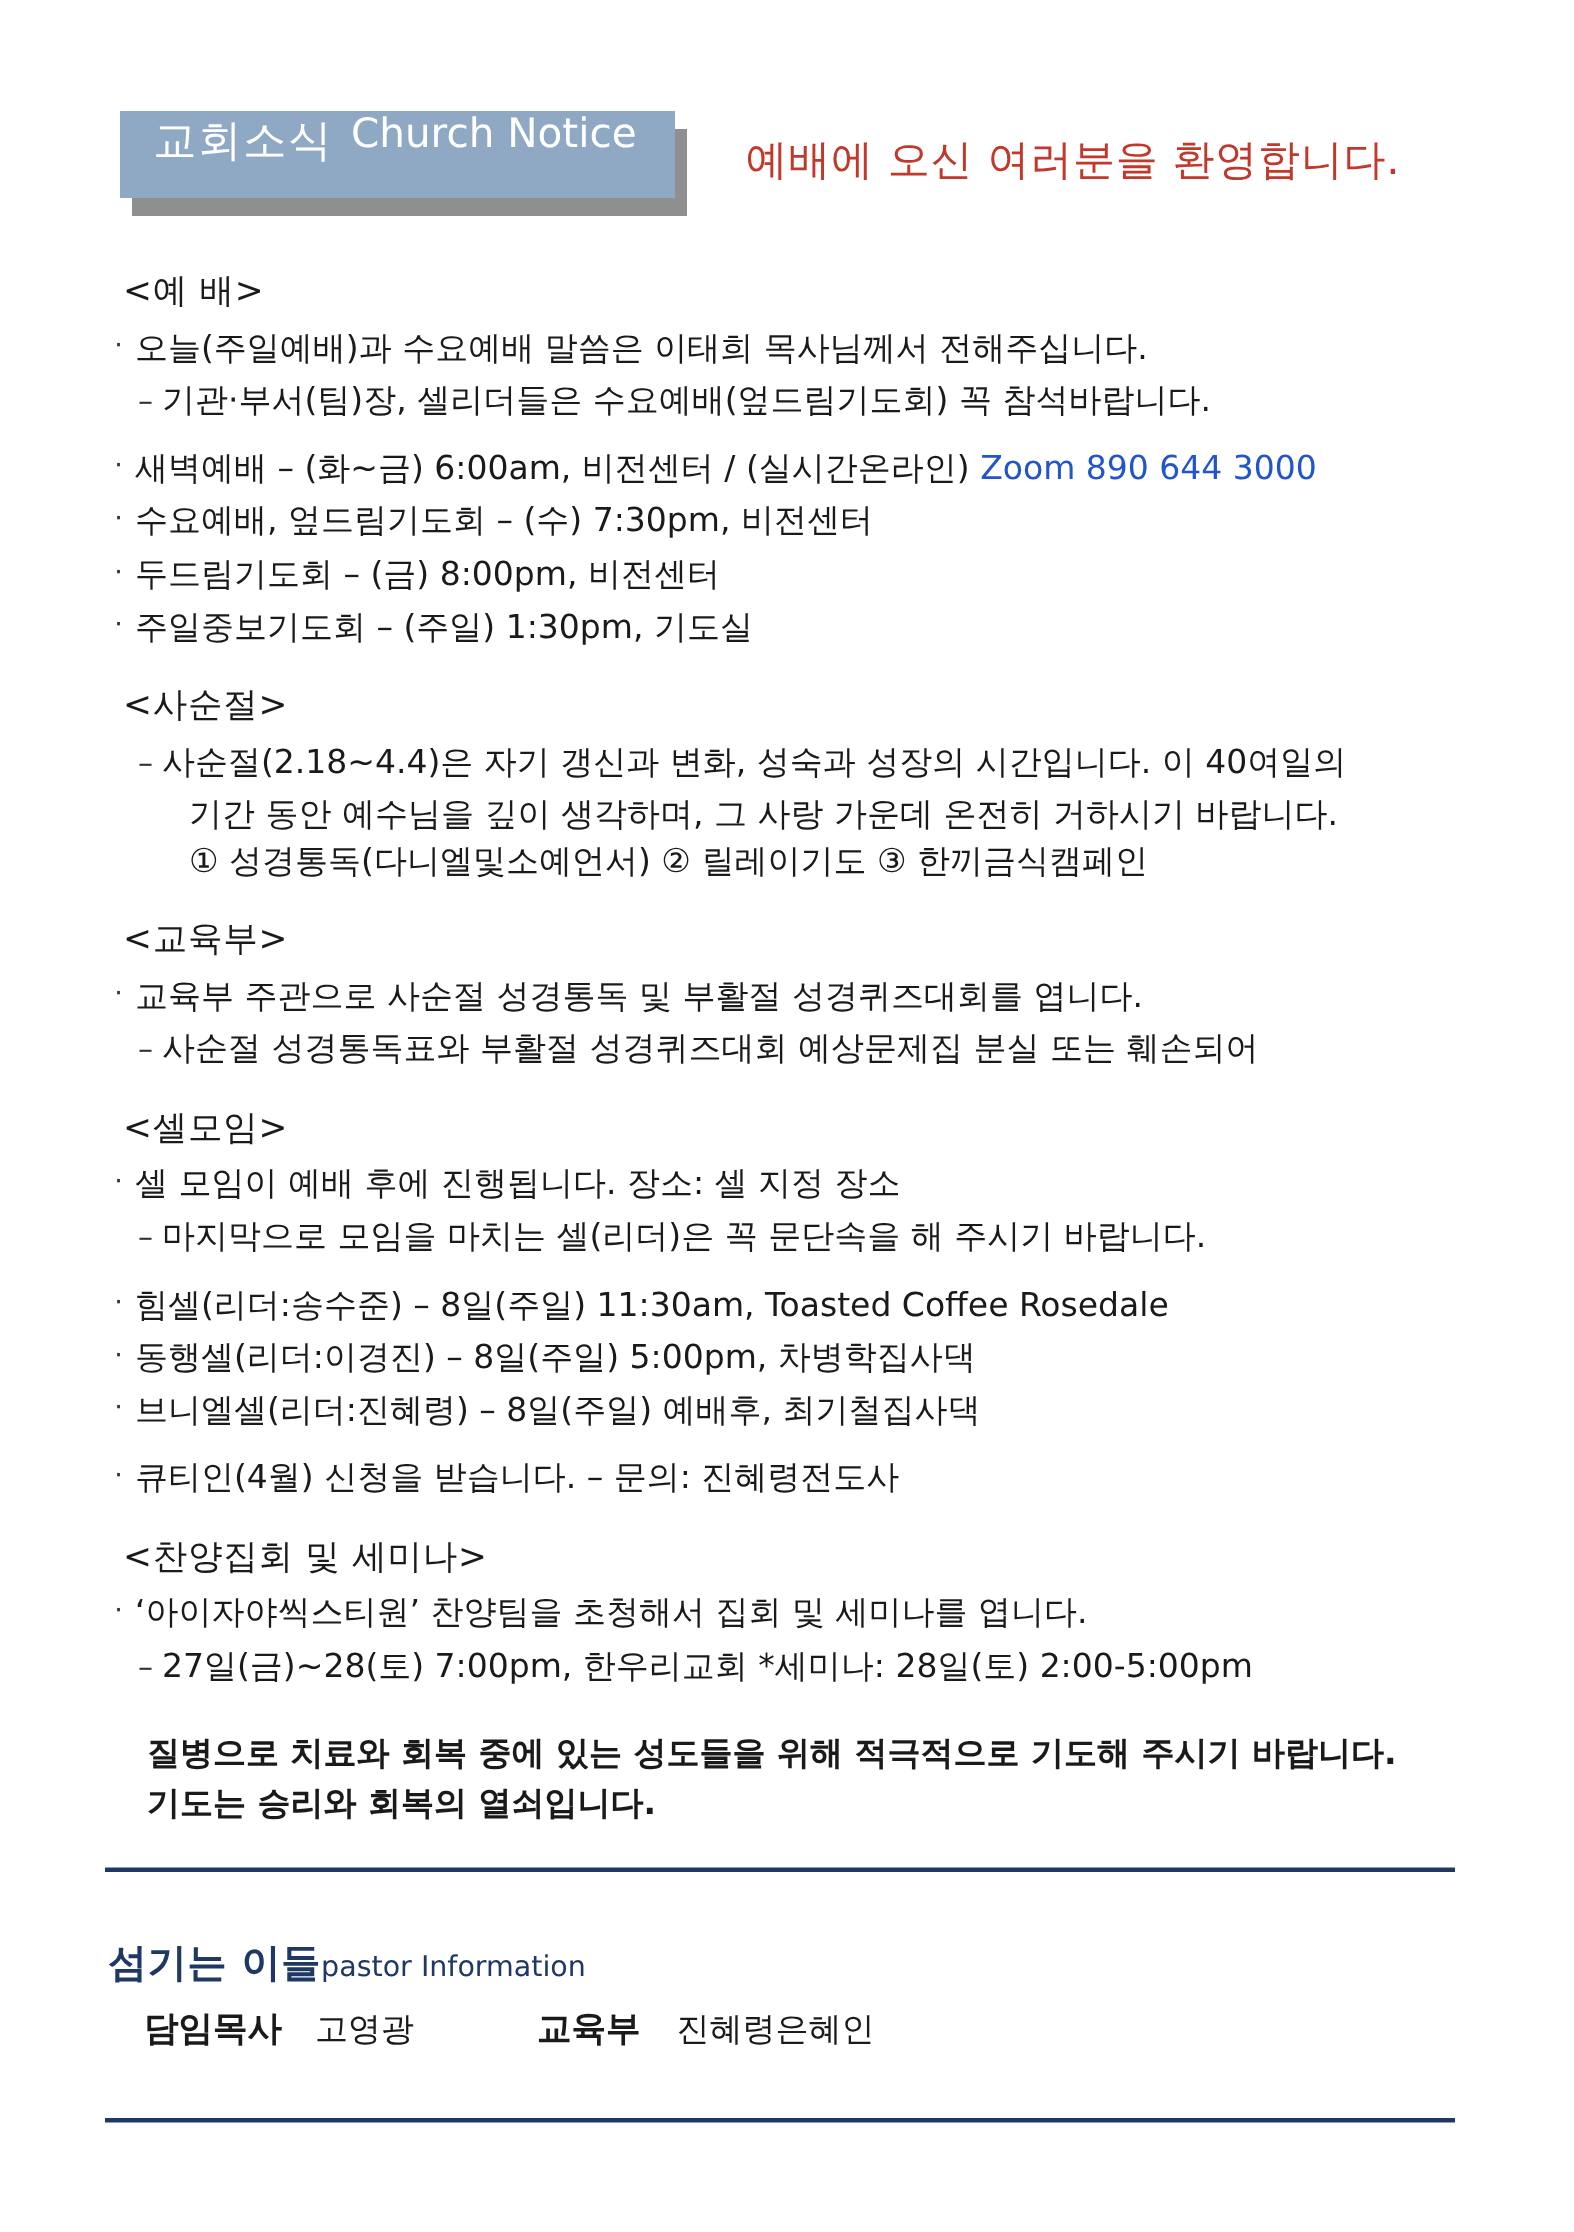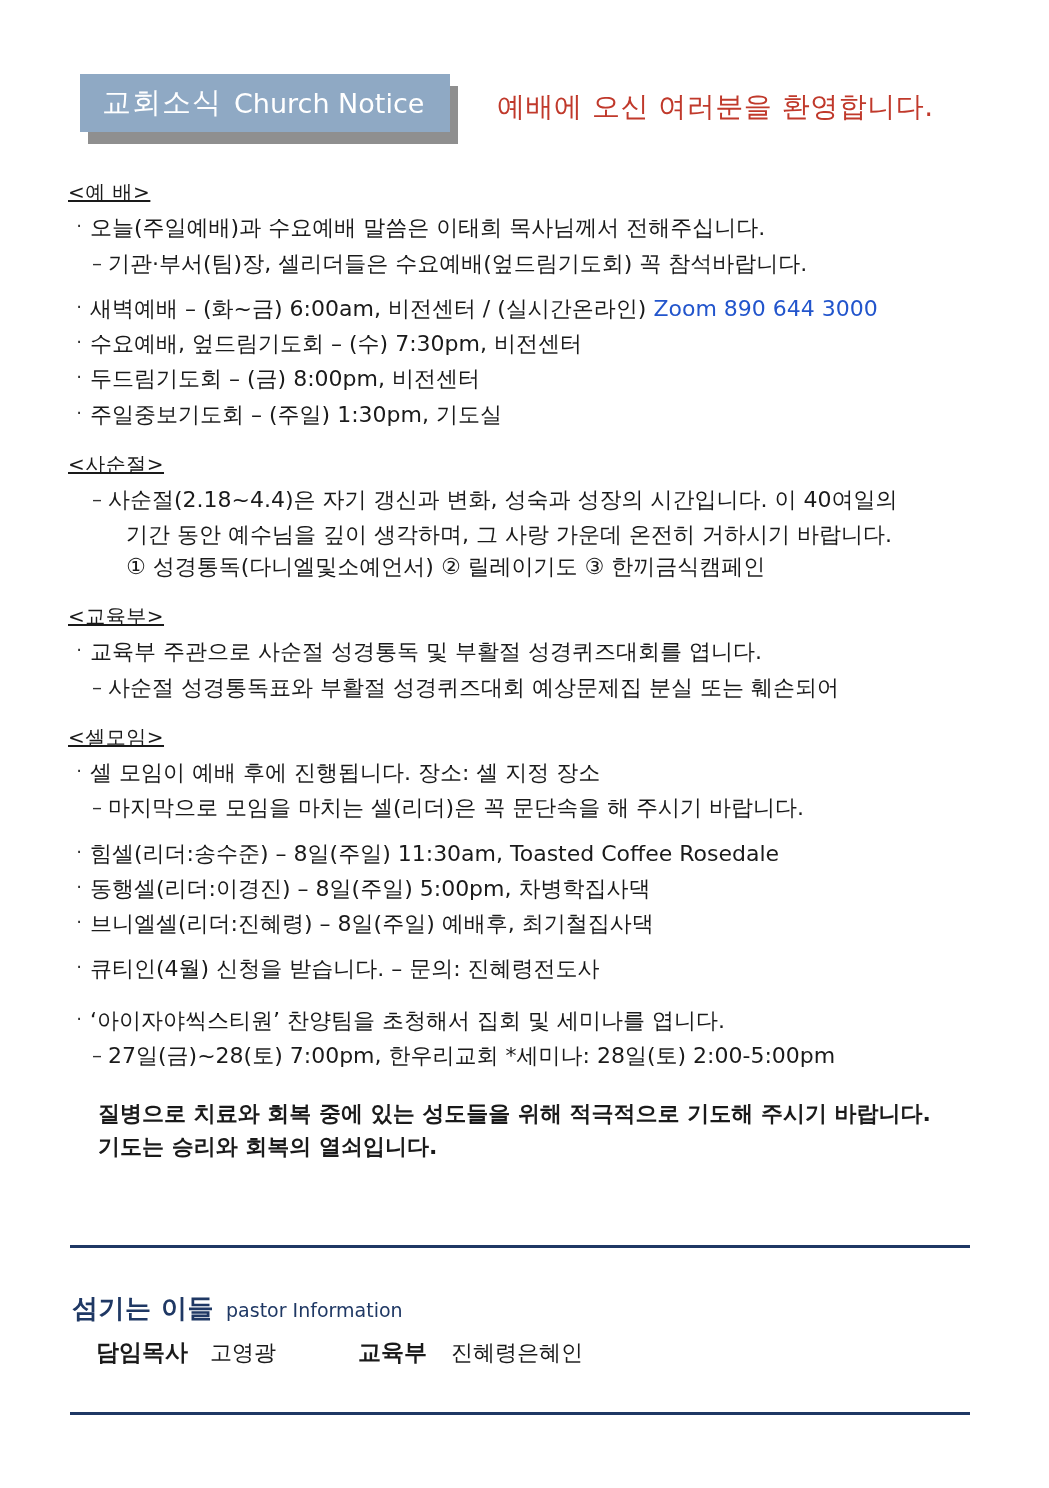--- a/index.html
+++ b/index.html
@@ -31,21 +31,21 @@
     background: #8f8f8f;
   }
   .header-badge {
     position: absolute;
     left: 80px;
     top: 0px;
     width: 370px;
     height: 58px;
     background: #8fa9c4;
     display: flex;
-    align-items: center;
+    align-items: flex-start;
     padding-left: 22px;
     box-sizing: border-box;
     color: #ffffff;
   }
   .badge-ko {
     font-size: 29px;
     letter-spacing: 1px;
     font-weight: 400;
   }
   .badge-en {
@@ -65,24 +65,23 @@
   
   .content {
     position: absolute;
     left: 68px;
     top: 178px;
     width: 920px;
     font-size: 22px;
     line-height: 1.42;
   }
   .section-title {
-    font-size: 20px;
-    margin: 0 0 6px 0;
+    font-size: 23px;
+    margin: 0 0 6px 14px;
     letter-spacing: 0.5px;
-    text-decoration: underline;
   }
   .block {
     margin-bottom: 20px;
   }
   .li {
     display: flex;
     align-items: flex-start;
     margin: 0 0 4px 0;
   }
   .li .mark {
@@ -137,21 +136,20 @@
     align-items: baseline;
     color: #1f3864;
   }
   .footer-title .ko {
     font-size: 26px;
     font-weight: bold;
     letter-spacing: 0.5px;
   }
   .footer-title .en {
     font-size: 19px;
-    margin-left: 12px;
     font-weight: normal;
   }
   .footer-row {
     position: absolute;
     left: 96px;
     top: 1337px;
     display: flex;
     align-items: baseline;
     font-size: 22px;
   }
@@ -256,20 +254,21 @@
       <span class="mark">·</span>
       <span class="txt">브니엘셀(리더:진혜령) – 8일(주일) 예배후, 최기철집사댁</span>
     </div>
     <div class="li gap-top">
       <span class="mark">·</span>
       <span class="txt">큐티인(4월) 신청을 받습니다. – 문의: 진혜령전도사</span>
     </div>
   </div>
 
   <div class="block">
+    <div class="section-title">&lt;찬양집회 및 세미나&gt;</div>
     <div class="li">
       <span class="mark">·</span>
       <span class="txt">‘아이자야씩스티원’ 찬양팀을 초청해서 집회 및 세미나를 엽니다.</span>
     </div>
     <div class="li indent1">
       <span class="mark dash">–</span>
       <span class="txt">27일(금)~28(토) 7:00pm, 한우리교회 *세미나: 28일(토) 2:00-5:00pm</span>
     </div>
   </div>
 

